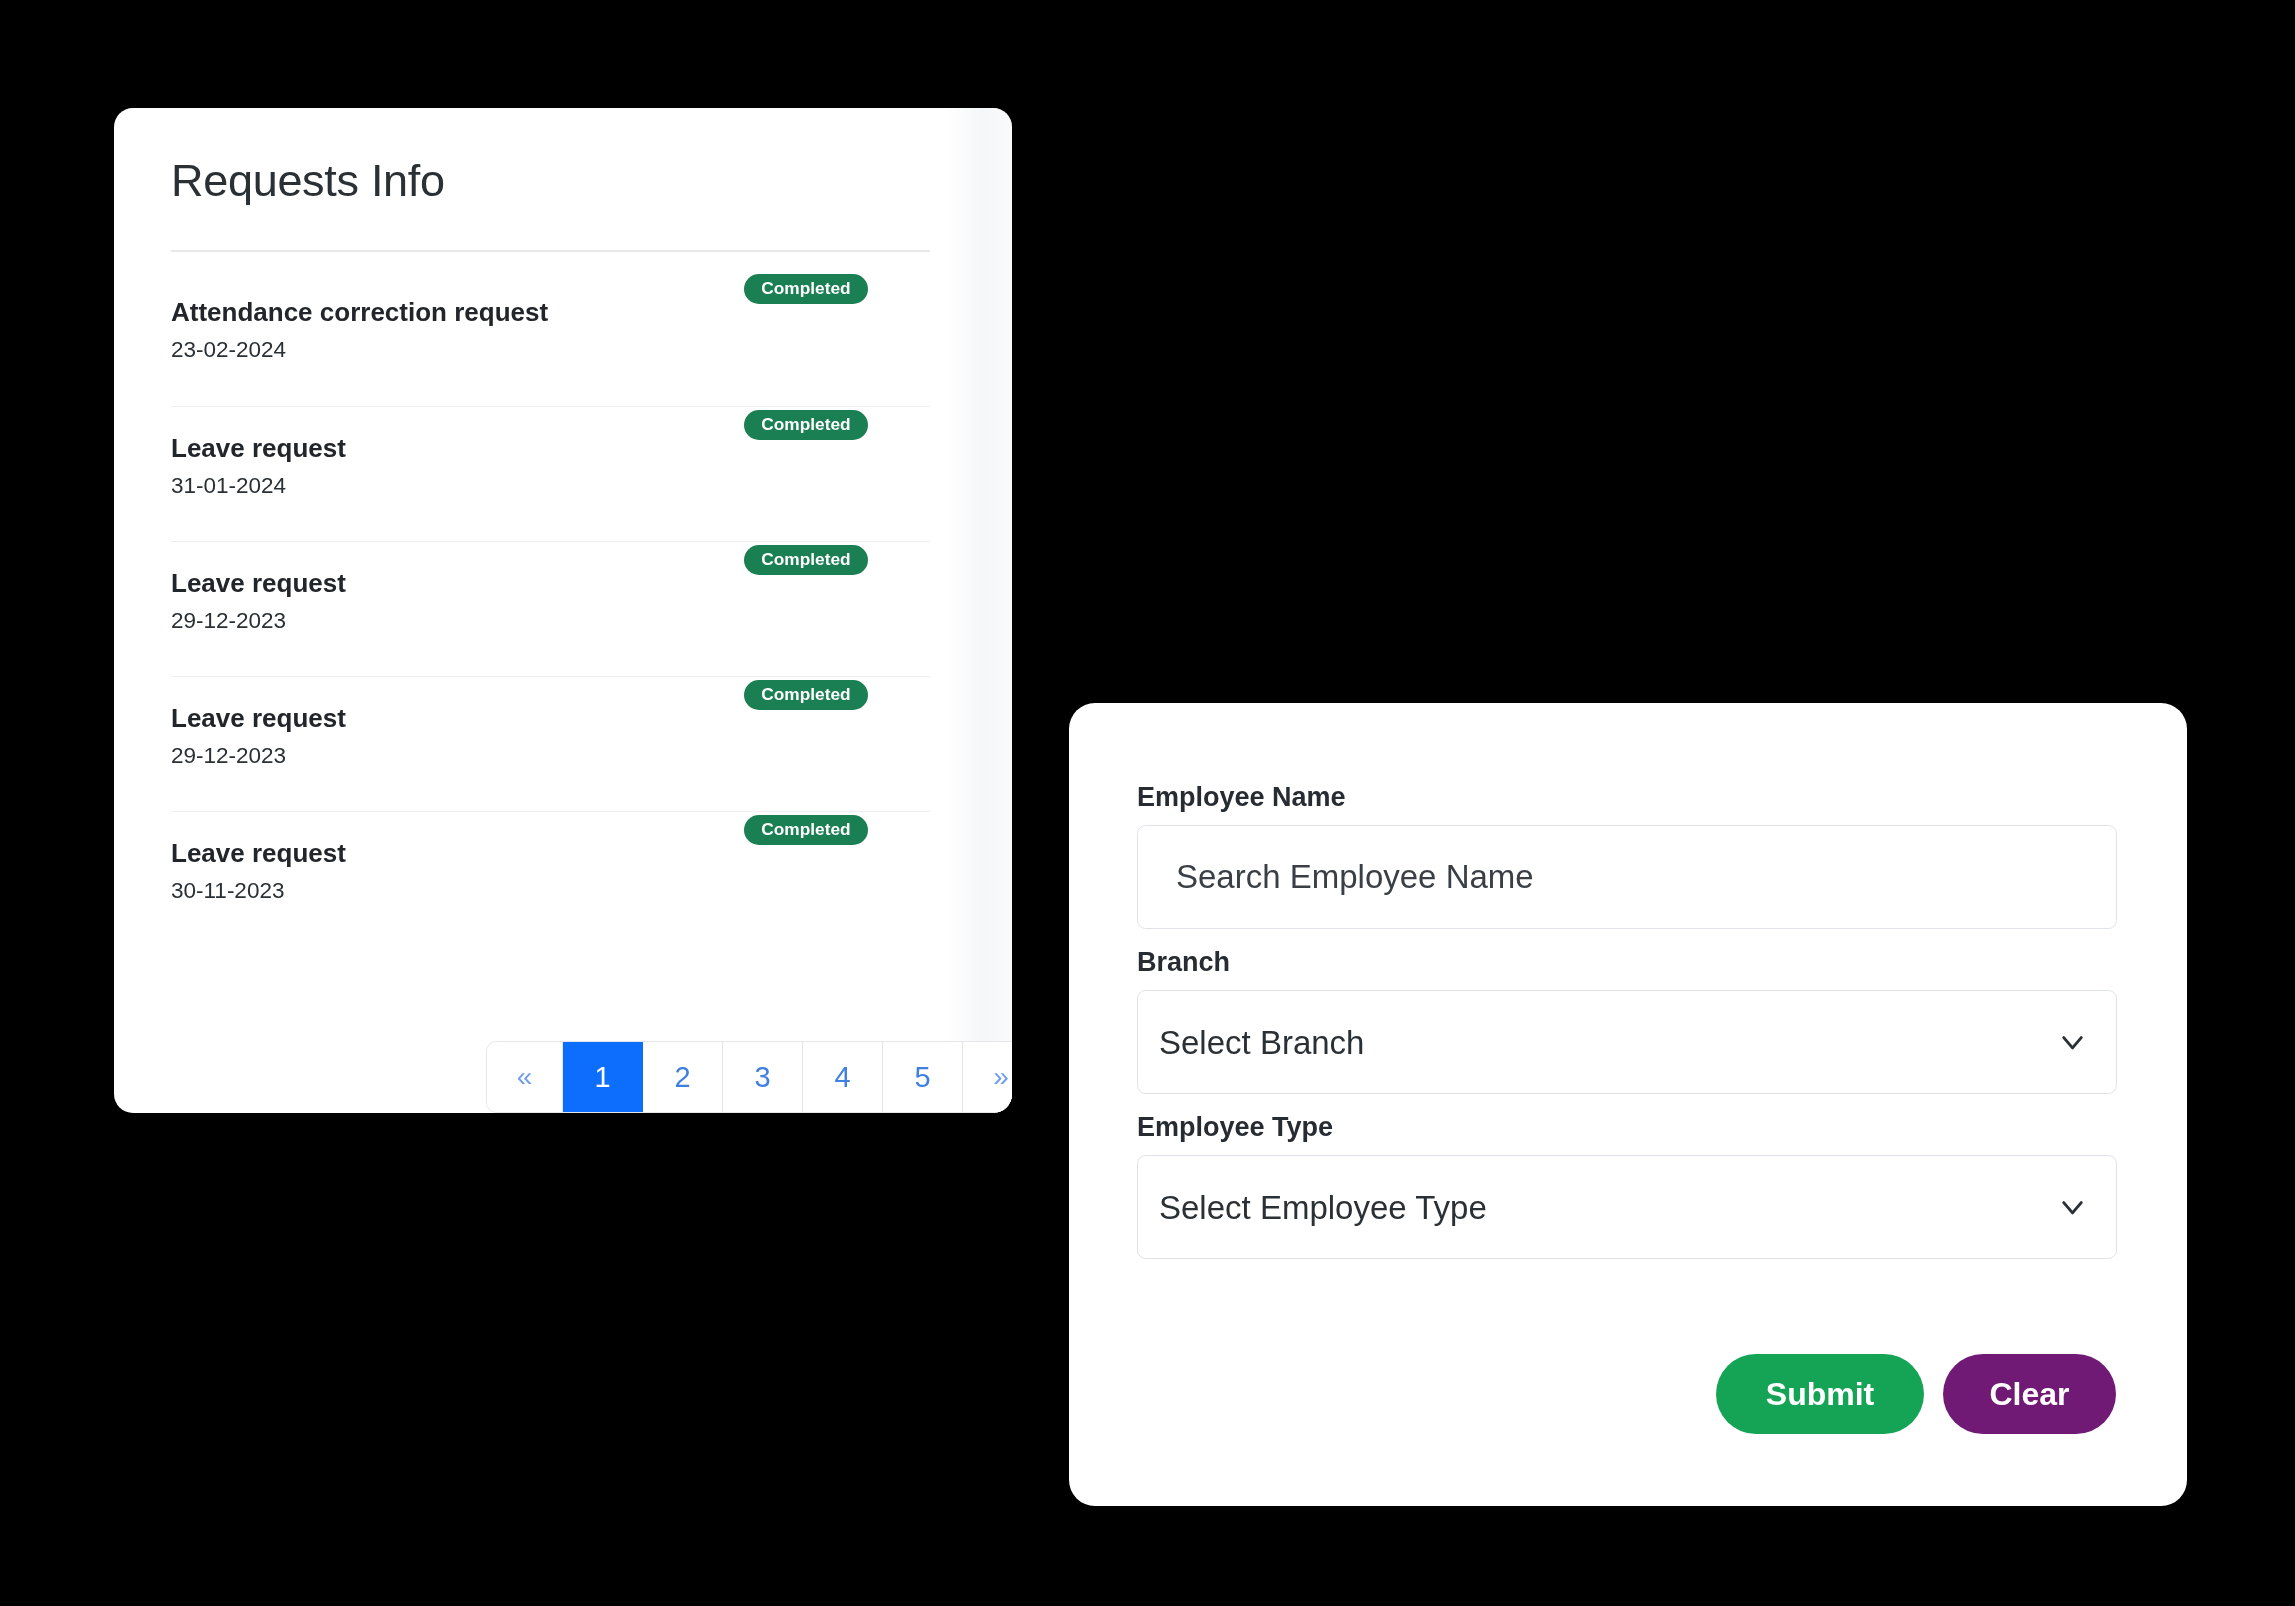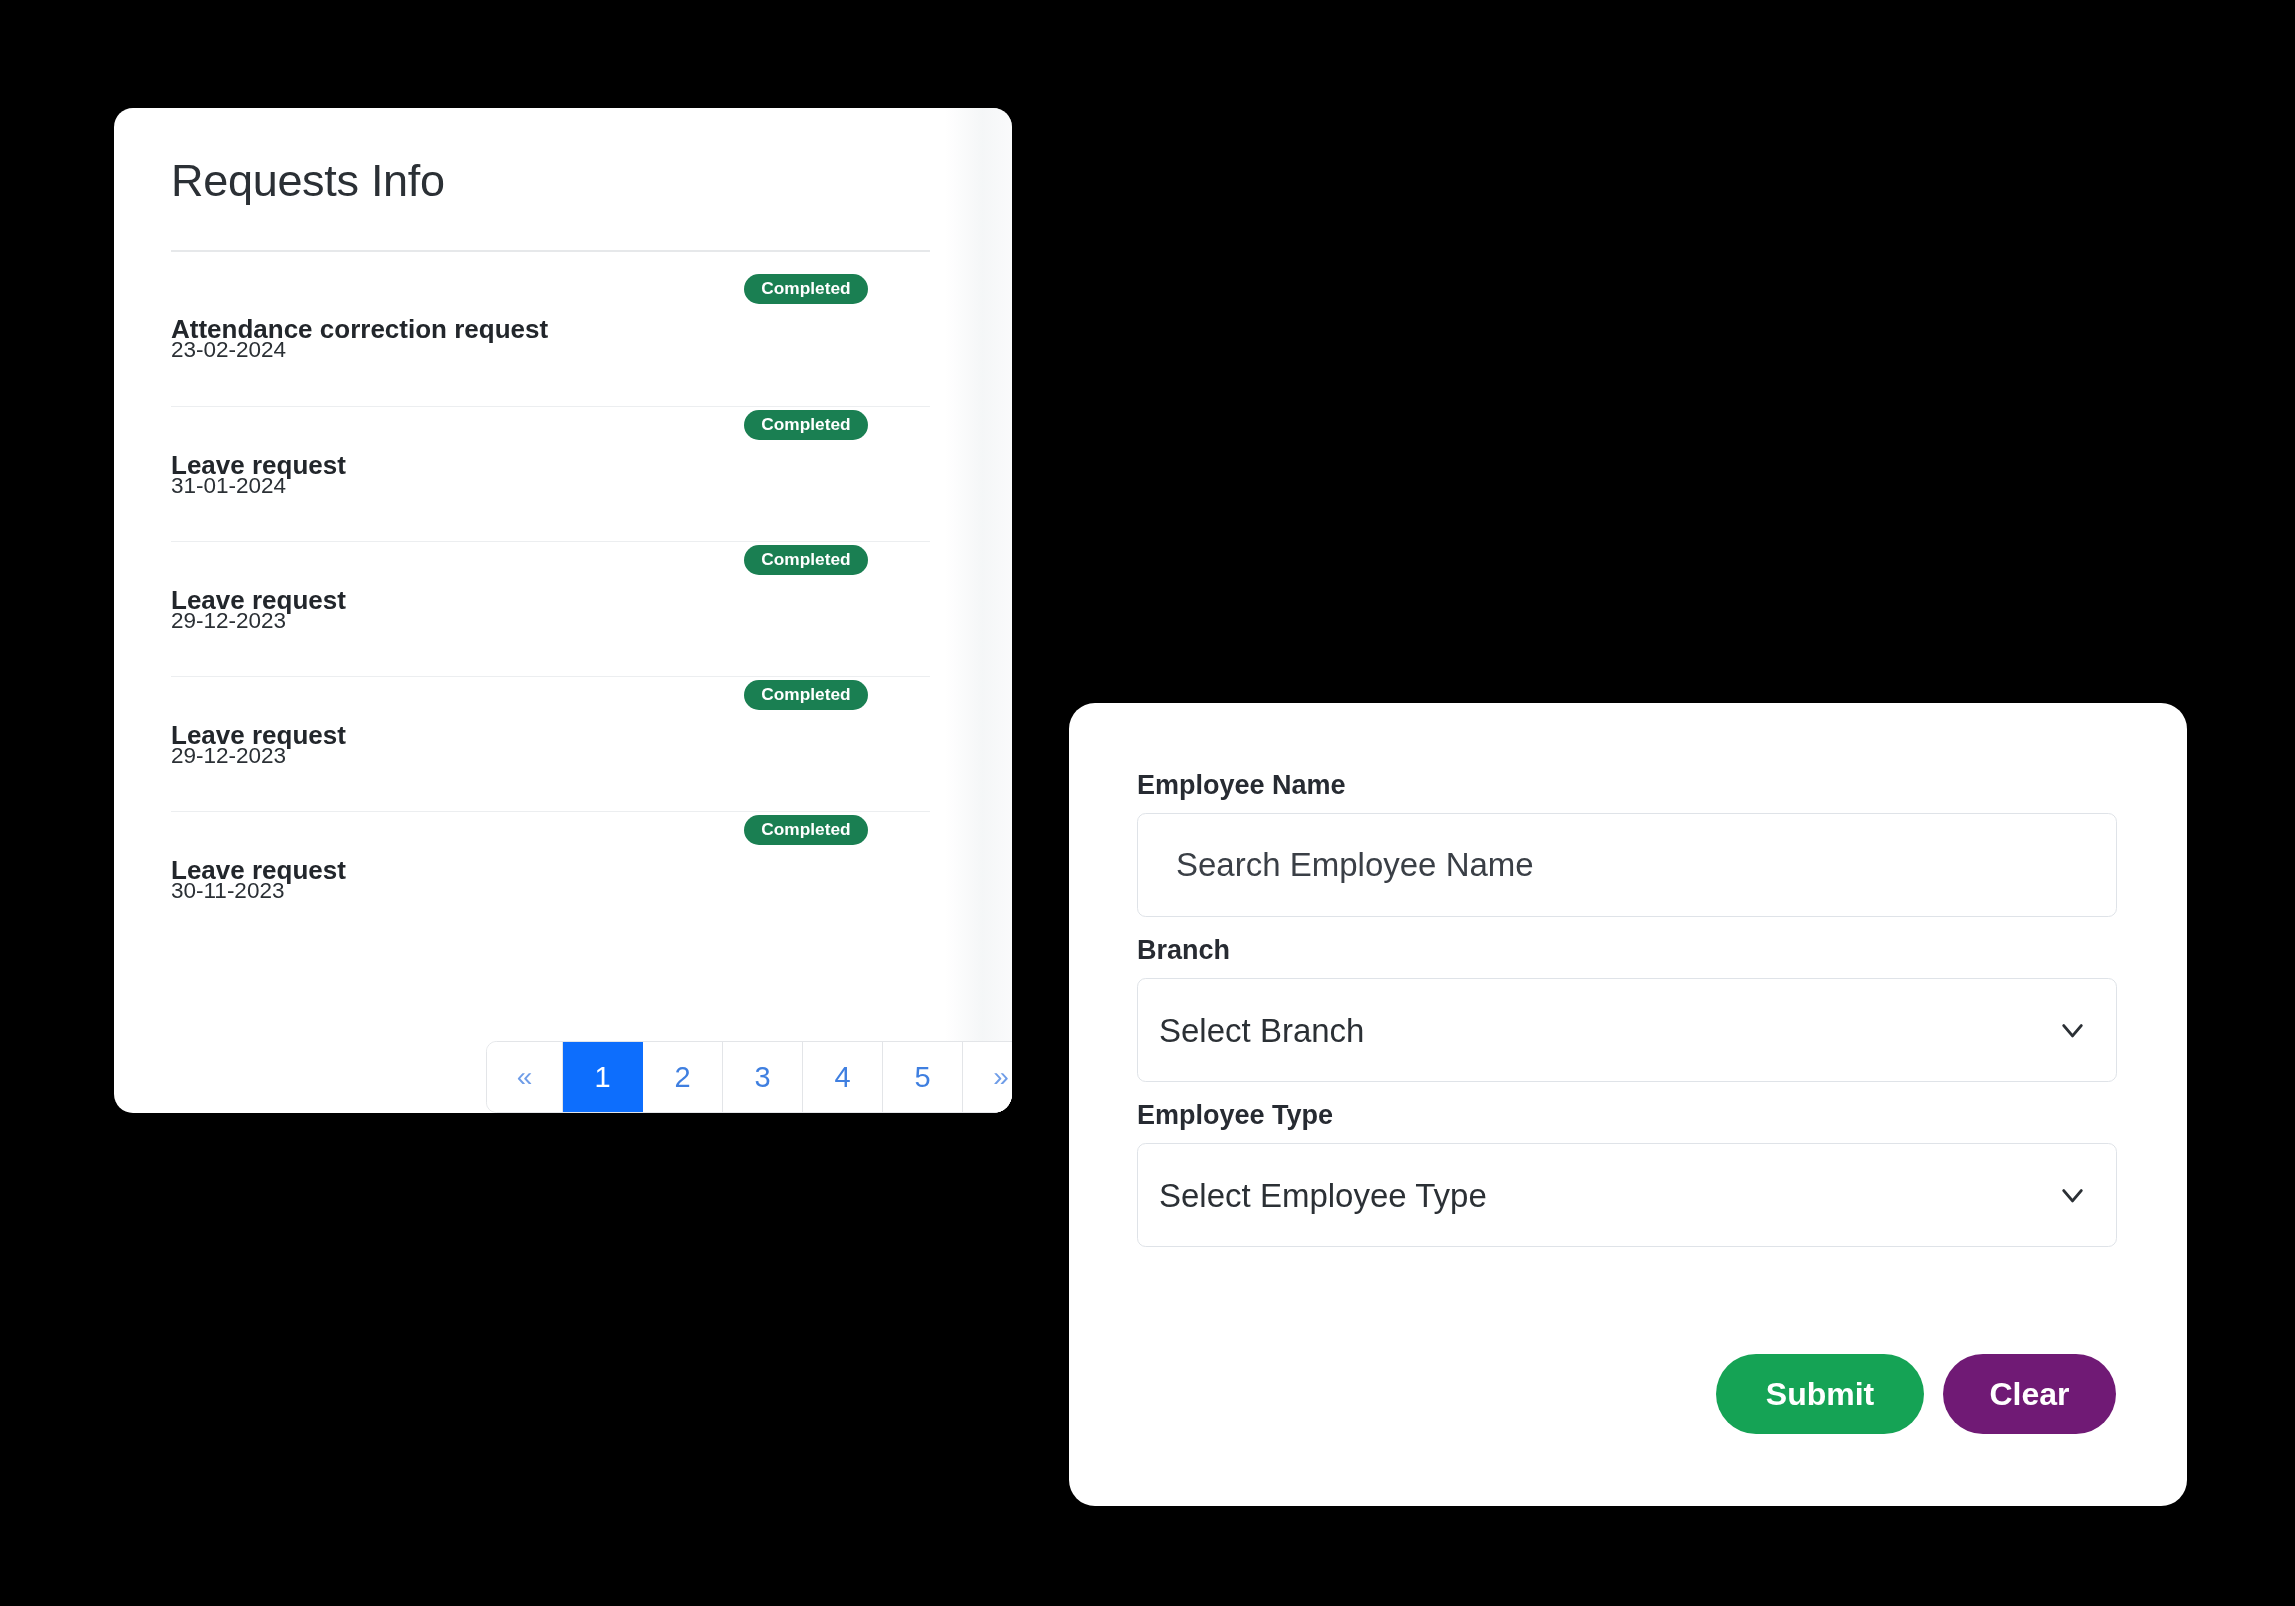--- a/index.html
+++ b/index.html
@@ -72,21 +72,21 @@
     position: relative;
     width: 759px;
     margin-left: 57px;
     height: 135px;
   }
   .request-item + .request-item { border-top: 1.7px solid #eceef0; }
 
   .req-main {
     position: absolute;
     left: 0;
-    top: 43px;
+    top: 26px;
     width: 759px;
     display: flex;
     align-items: center;
   }
 
   .req-title {
     font-size: 26px;
     font-weight: bold;
     color: #22262b;
     line-height: 1.2;
@@ -170,21 +170,21 @@
   .filter-card {
     position: absolute;
     left: 1069px;
     top: 703px;
     width: 1118px;
     height: 803px;
     background: #ffffff;
     border-radius: 26px;
   }
 
-  .field-group { position: absolute; left: 68px; width: 980px; }
+  .field-group { position: absolute; left: 68px; width: 980px; margin-top: 12px; }
 
   .field-label {
     font-size: 27px;
     font-weight: bold;
     color: #272b32;
     line-height: 1.2;
     margin-bottom: 12px;
     white-space: nowrap;
   }
 

